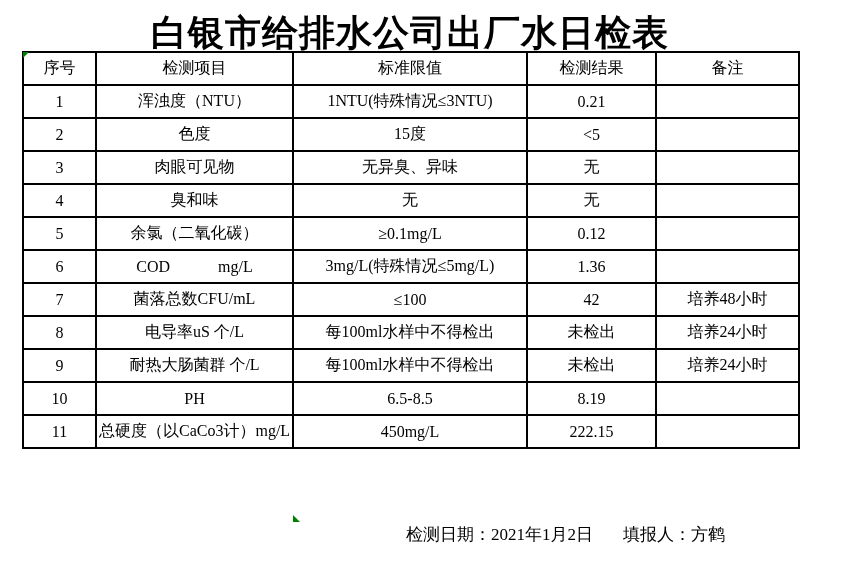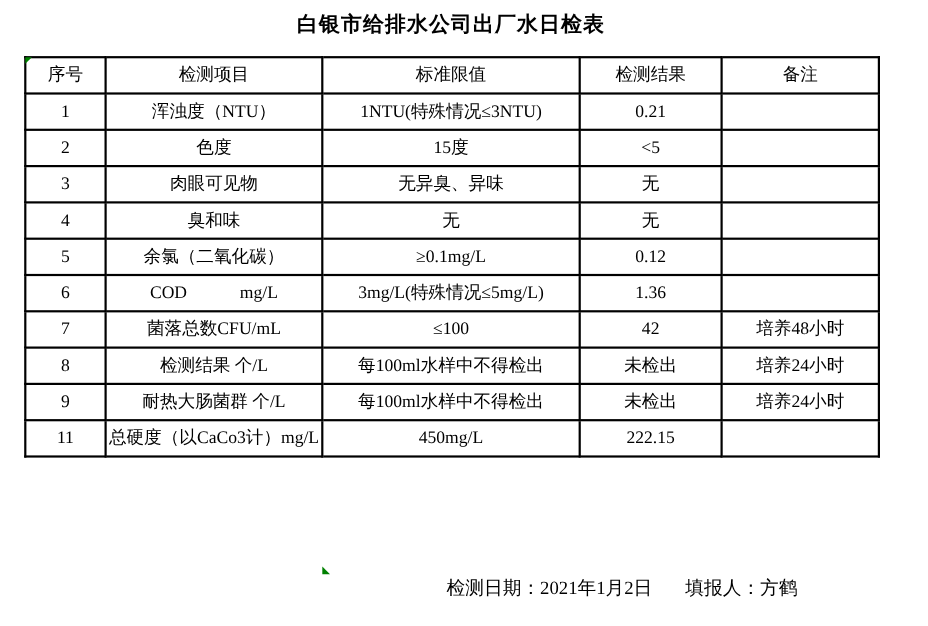--- a/index.html
+++ b/index.html
@@ -3,21 +3,21 @@
 <meta charset="utf-8">
 <style>
   html,body{margin:0;padding:0;}
   body{
     width:844px;height:569px;background:#ffffff;color:#000;
     font-family:"Liberation Serif","DejaVu Serif",serif;
     position:relative;overflow:hidden;
   }
   .title{
     position:absolute;left:22px;top:9px;width:776px;height:36px;
-    text-align:center;font-size:19px;font-weight:bold;
+    text-align:center;font-size:36px;font-weight:bold;
     font-family:"Liberation Sans","DejaVu Sans",sans-serif;
     letter-spacing:1px;white-space:pre;
   }
   .table-wrap{position:absolute;left:22px;top:51px;}
   table.sheet{
     border-collapse:collapse;table-layout:fixed;width:776px;
   }
   table.sheet th, table.sheet td{
     border:2px solid #000;height:31px;padding:0 2px;
     text-align:center;vertical-align:middle;
@@ -112,31 +112,38 @@
         </tr>
         <tr>
           <td>7</td>
           <td>菌落总数CFU/mL</td>
           <td>≤100</td>
           <td>42</td>
           <td>培养48小时</td>
         </tr>
         <tr>
           <td>8</td>
-          <td>检测结果 个/L</td>
+          <td>电导率uS 个/L</td>
           <td>每100ml水样中不得检出</td>
           <td>未检出</td>
           <td>培养24小时</td>
         </tr>
         <tr>
           <td>9</td>
           <td>耐热大肠菌群 个/L</td>
           <td>每100ml水样中不得检出</td>
           <td>未检出</td>
           <td>培养24小时</td>
+        </tr>
+        <tr>
+          <td>10</td>
+          <td>PH</td>
+          <td>6.5-8.5</td>
+          <td>8.19</td>
+          <td></td>
         </tr>
         <tr>
           <td>11</td>
           <td>总硬度（以CaCo3计）mg/L</td>
           <td>450mg/L</td>
           <td>222.15</td>
           <td></td>
         </tr>
       </tbody>
   </table>

